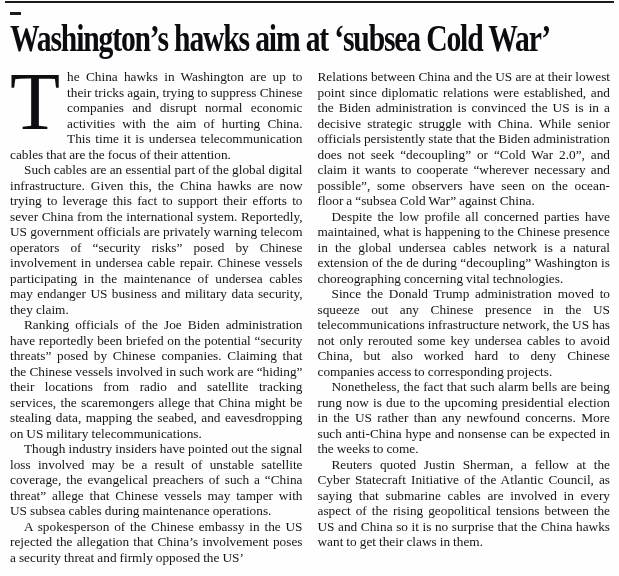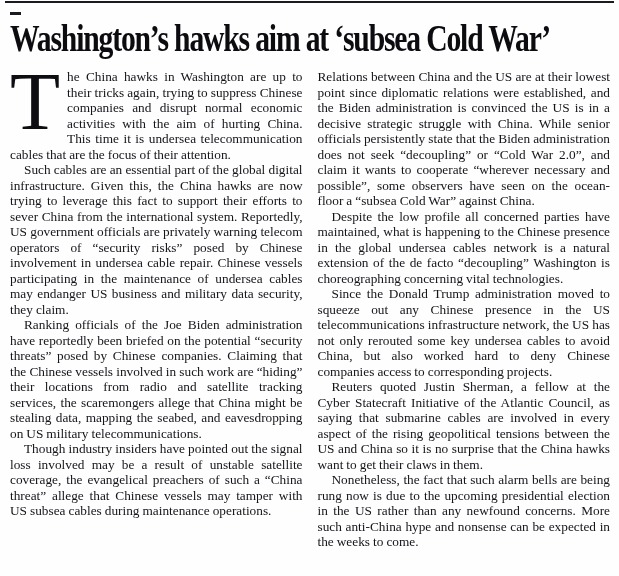--- a/index.html
+++ b/index.html
@@ -71,21 +71,22 @@
 <div class="top-tick"></div>
 
 <h1 class="headline">Washington’s hawks aim at ‘subsea Cold War’</h1>
 
 <div class="article">
   <div class="col">
     <p><span class="dropcap">T</span><span>he China hawks in Washington are up to their tricks again, trying to suppress Chinese companies and disrupt normal economic activities with the aim of hurting China. This time it is undersea telecommunication cables that are the focus of their attention.</span></p>
     <p>Such cables are an essential part of the global digital infrastructure. Given this, the China hawks are now trying to leverage this fact to support their efforts to sever China from the international system. Reportedly, US government officials are privately warning telecom operators of “security risks” posed by Chinese involvement in undersea cable repair. Chinese vessels participating in the maintenance of undersea cables may endanger US business and military data security, they claim.</p>
     <p>Ranking officials of the Joe Biden administration have reportedly been briefed on the potential “security threats” posed by Chinese companies. Claiming that the Chinese vessels involved in such work are “hiding” their locations from radio and satellite tracking services, the scaremongers allege that China might be stealing data, mapping the seabed, and eavesdropping on US military telecommunications.</p>
     <p>Though industry insiders have pointed out the signal loss involved may be a result of unstable satellite coverage, the evangelical preachers of such a “China threat” allege that Chinese vessels may tamper with US subsea cables during maintenance operations.</p>
+    <p>A spokesperson of the Chinese embassy in the US rejected the allegation that China’s involvement poses a security threat and firmly opposed the US’</p>
   </div>
   <div class="col">
     <p>Relations between China and the US are at their lowest point since diplomatic relations were established, and the Biden administration is convinced the US is in a decisive strategic struggle with China. While senior officials persistently state that the Biden administration does not seek “decoupling” or “Cold War 2.0”, and claim it wants to cooperate “wherever necessary and possible”, some observers have seen on the ocean-floor a “subsea Cold War” against China.</p>
-    <p>Despite the low profile all concerned parties have maintained, what is happening to the Chinese presence in the global undersea cables network is a natural extension of the de facto “decoupling” Washington is choreographing concerning vital technologies.</p>
+    <p>Despite the low profile all concerned parties have maintained, what is happening to the Chinese presence in the global undersea cables network is a natural extension of the de during “decoupling” Washington is choreographing concerning vital technologies.</p>
     <p>Since the Donald Trump administration moved to squeeze out any Chinese presence in the US telecommunications infrastructure network, the US has not only rerouted some key undersea cables to avoid China, but also worked hard to deny Chinese companies access to corresponding projects.</p>
+    <p>Nonetheless, the fact that such alarm bells are being rung now is due to the upcoming presidential election in the US rather than any newfound concerns. More such anti-China hype and nonsense can be expected in the weeks to come.</p>
     <p>Reuters quoted Justin Sherman, a fellow at the Cyber Statecraft Initiative of the Atlantic Council, as saying that submarine cables are involved in every aspect of the rising geopolitical tensions between the US and China so it is no surprise that the China hawks want to get their claws in them.</p>
-    <p>Nonetheless, the fact that such alarm bells are being rung now is due to the upcoming presidential election in the US rather than any newfound concerns. More such anti-China hype and nonsense can be expected in the weeks to come.</p>
   </div>
 </div>
 
 </body></html>

